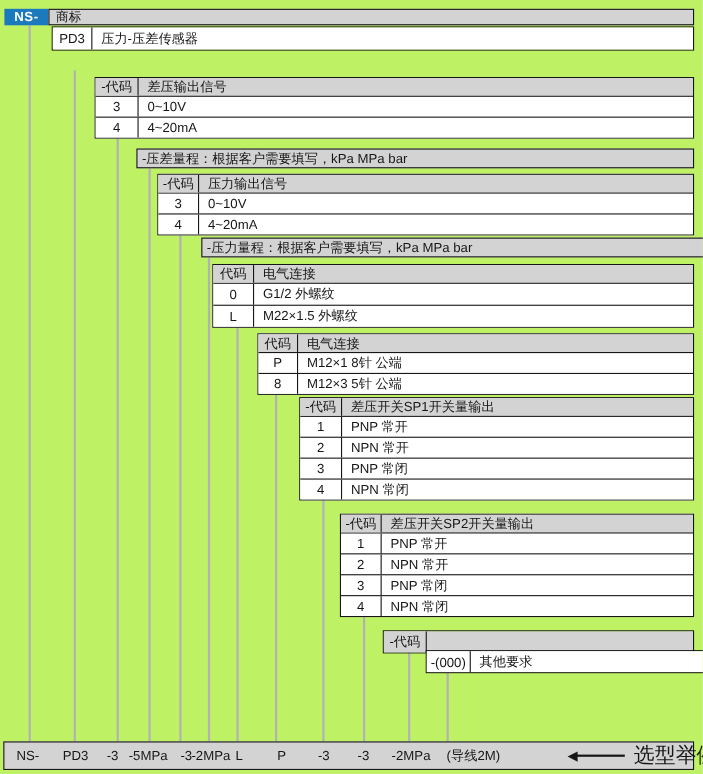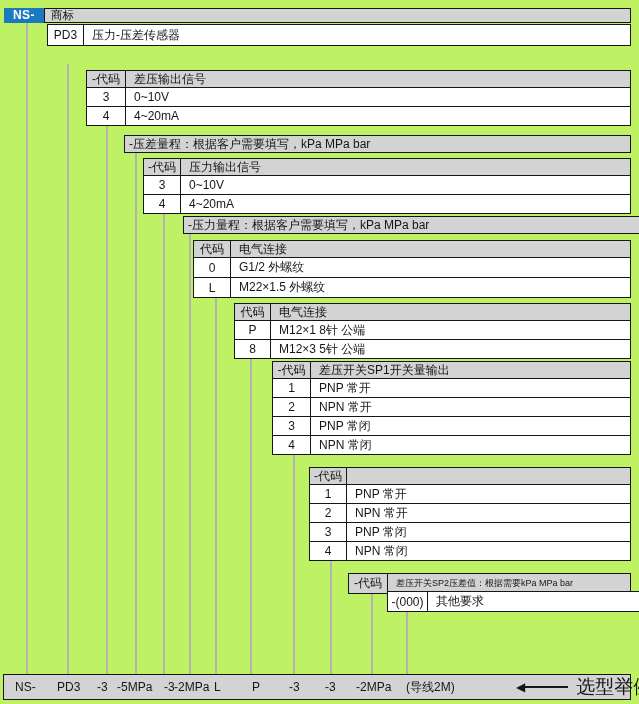--- a/index.html
+++ b/index.html
@@ -157,20 +157,21 @@
     </div>
     <div class="tr">
       <span class="c">4</span>
       <span class="d">NPN 常闭</span>
     </div>
   </div>
 
   <div class="tb" style="left:309px;top:467px;width:322px;--cw:37px;--rh:19px;--hh:16px">
     <div class="tr hd">
       <span class="c">-代码</span>
+      <span class="d">差压开关SP2开关量输出</span>
     </div>
     <div class="tr">
       <span class="c">1</span>
       <span class="d">PNP 常开</span>
     </div>
     <div class="tr">
       <span class="c">2</span>
       <span class="d">NPN 常开</span>
     </div>
     <div class="tr">
@@ -179,21 +180,20 @@
     </div>
     <div class="tr">
       <span class="c">4</span>
       <span class="d">NPN 常闭</span>
     </div>
   </div>
 
   <div class="tb" style="left:348px;top:573px;width:283px;--cw:39px;--rh:19px;--hh:19px">
     <div class="tr hd">
       <span class="c">-代码</span>
-      <span class="d small">差压开关SP2压差值：根据需要kPa MPa bar</span>
     </div>
   </div>
 
   <div class="tb" style="left:387px;top:591px;width:281px;--cw:40px;--rh:19px">
     <div class="tr">
       <span class="c">-(000)</span>
       <span class="d">其他要求</span>
     </div>
   </div>
 

